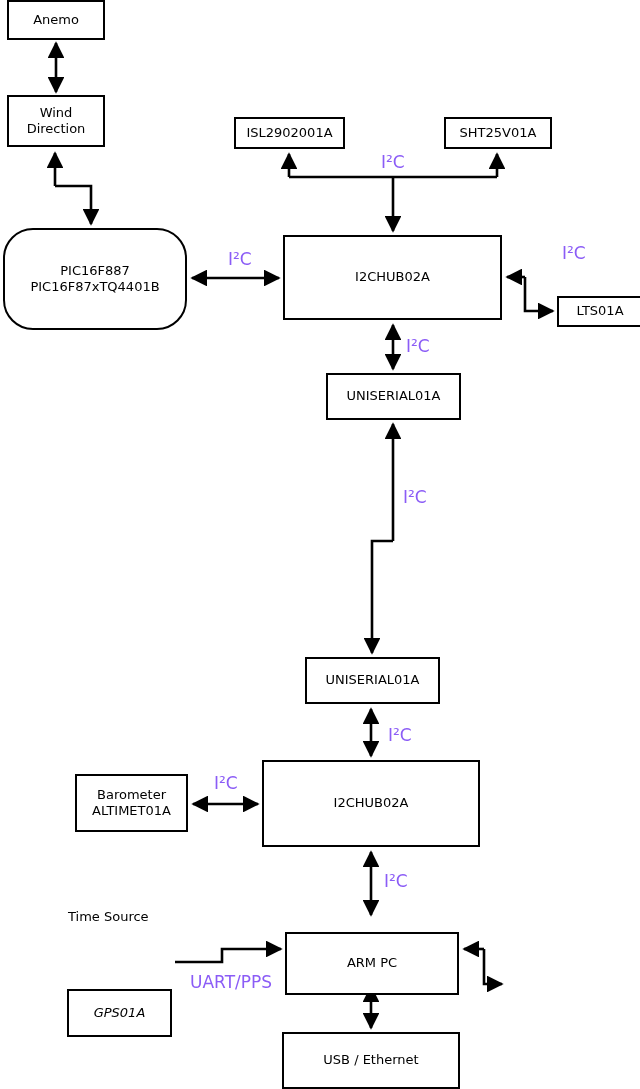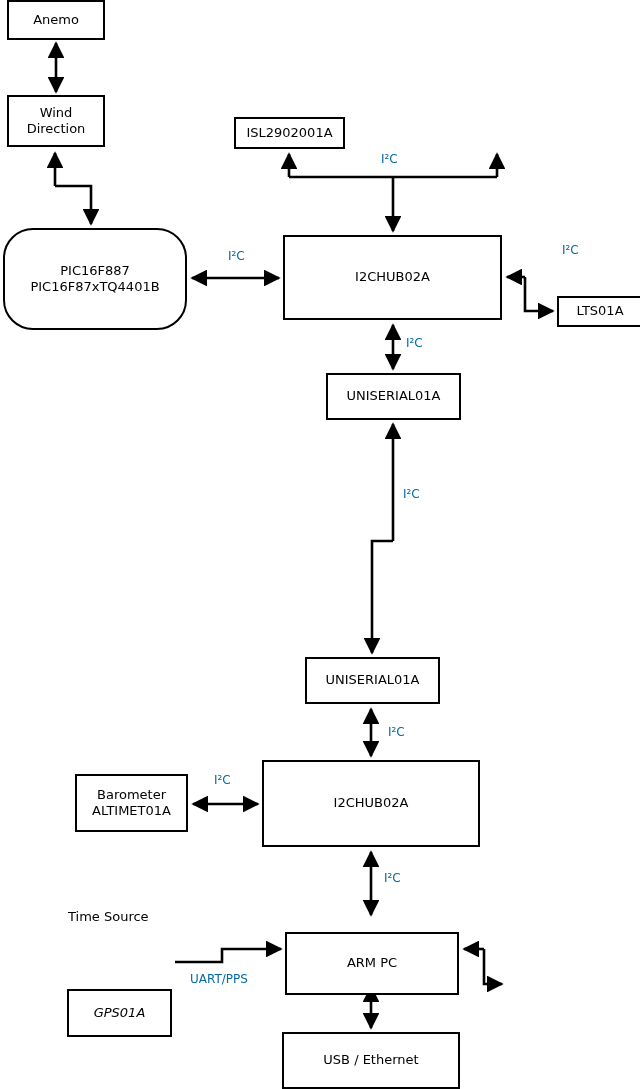--- a/index.html
+++ b/index.html
@@ -33,22 +33,22 @@
     justify-content: center;
     text-align: center;
     font-size: 13px;
     line-height: 1.25;
     color: #000000;
     z-index: 2;
     white-space: pre-line;
   }
   .edge-label {
     position: absolute;
-    font-size: 12px;
-    color: #0369a1;
+    font-size: 17px;
+    color: #8b5cf6;
     z-index: 3;
     white-space: nowrap;
   }
   .free-label {
     position: absolute;
     font-size: 13px;
     color: #000000;
     z-index: 3;
     white-space: nowrap;
   }
@@ -100,20 +100,21 @@
       <line x1="371" y1="987" x2="371" y2="1028" marker-end="url(#ah)" marker-start="url(#ah)"></line>
     </g>
   </svg>
 
   <div class="node" style="left: 7px; top: 95px; width: 98px; height: 52px; border-color: rgb(0, 0, 0);">Wind
 Direction</div>
   <div class="node" style="left: 7px; top: 0px; width: 98px; height: 40px; border-color: rgb(0, 0, 0);">Anemo</div>
   <div class="node" style="left: 3px; top: 228px; width: 184px; height: 102px; border-color: rgb(0, 0, 0); border-radius: 30px;">PIC16F887
 PIC16F87xTQ4401B</div>
   <div class="node" style="left: 234px; top: 117px; width: 111px; height: 32px; border-color: rgb(0, 0, 0); text-align: center;">ISL2902001A</div>
+  <div class="node" style="left: 444px; top: 117px; width: 108px; height: 32px; border-color: rgb(0, 0, 0);">SHT25V01A</div>
   <div class="node" style="left: 283px; top: 235px; width: 219px; height: 85px; border-color: rgb(0, 0, 0);">I2CHUB02A</div>
   <div class="node" style="left: 557px; top: 296px; width: 86px; height: 31px; border-color: rgb(0, 0, 0);">LTS01A</div>
   <div class="node" style="left: 326px; top: 373px; width: 135px; height: 47px; border-color: rgb(0, 0, 0);">UNISERIAL01A</div>
   <div class="node" style="left: 305px; top: 657px; width: 135px; height: 47px; border-color: rgb(0, 0, 0);">UNISERIAL01A</div>
   <div class="node" style="left: 262px; top: 760px; width: 218px; height: 87px; border-color: rgb(0, 0, 0);">I2CHUB02A</div>
   <div class="node" style="left: 75px; top: 774px; width: 113px; height: 58px; border-color: rgb(0, 0, 0);">Barometer
 ALTIMET01A</div>
   <div class="node" style="left: 67px; top: 989px; width: 105px; height: 48px; border-color: rgb(0, 0, 0); font-style: italic;">GPS01A</div>
   <div class="node" style="left: 285px; top: 932px; width: 174px; height: 63px; border-color: rgb(0, 0, 0);">ARM PC</div>
   <div class="node" style="left: 282px; top: 1032px; width: 178px; height: 57px; border-color: rgb(0, 0, 0);">USB / Ethernet</div>

